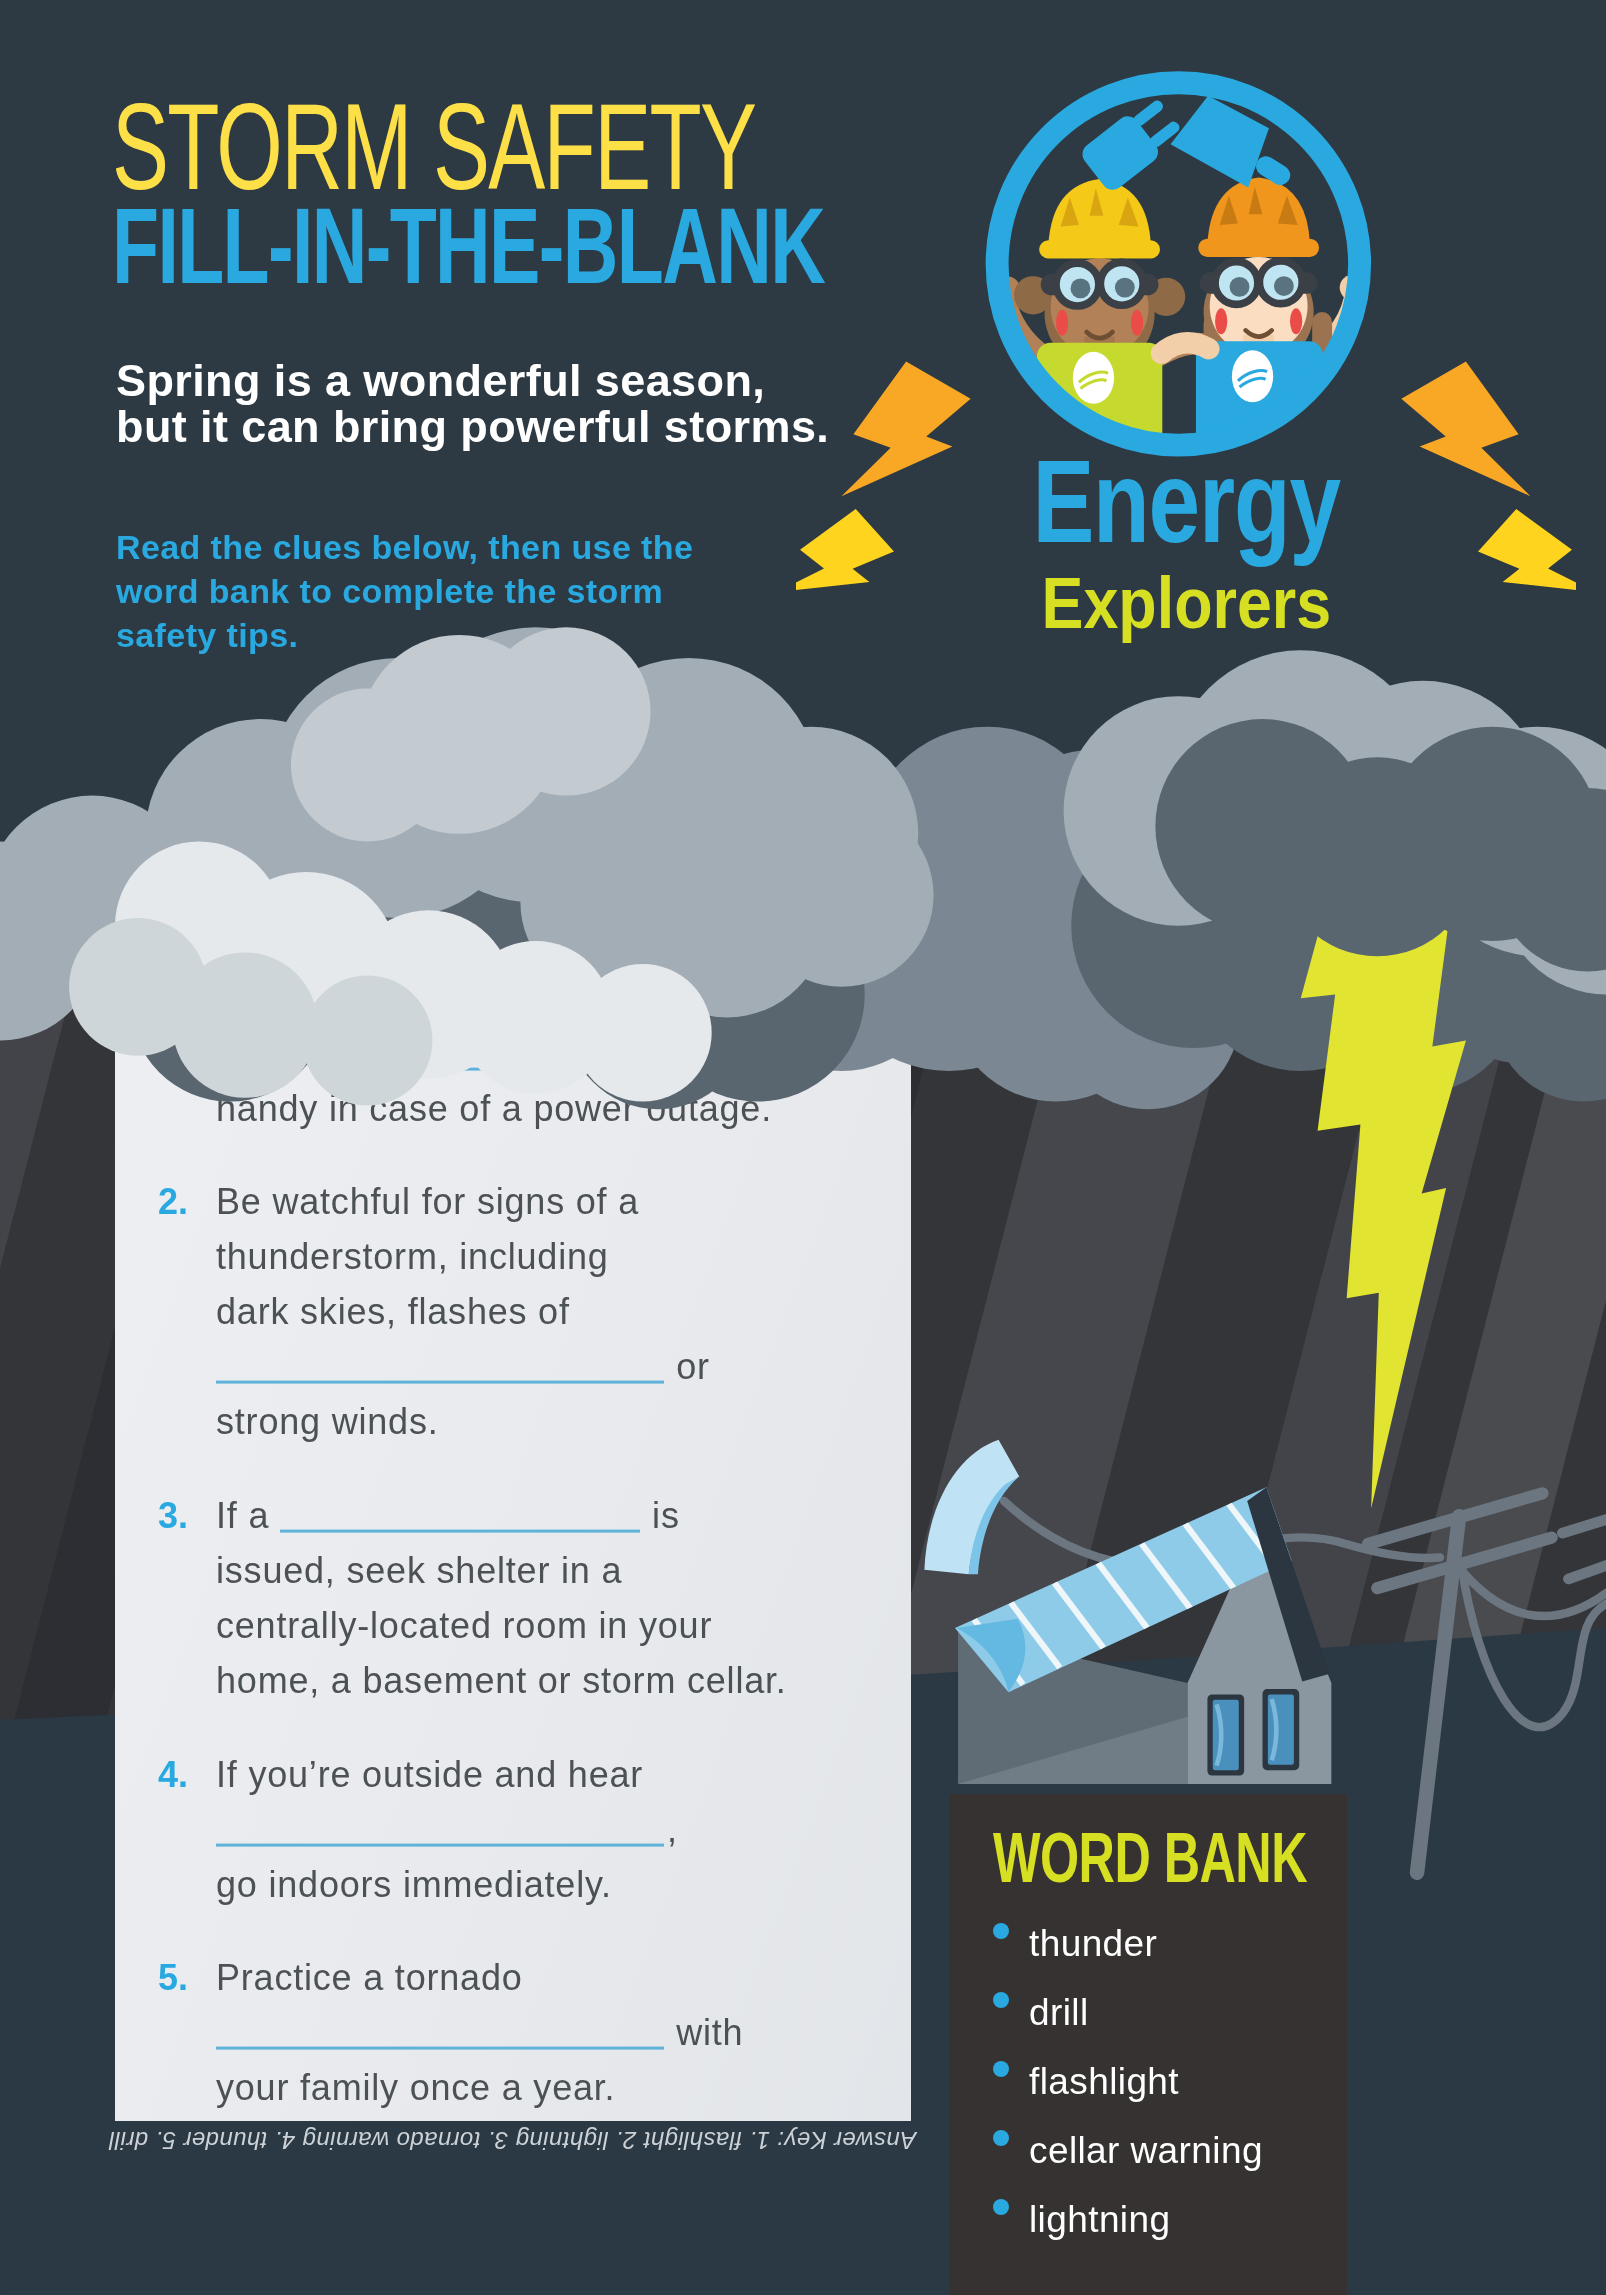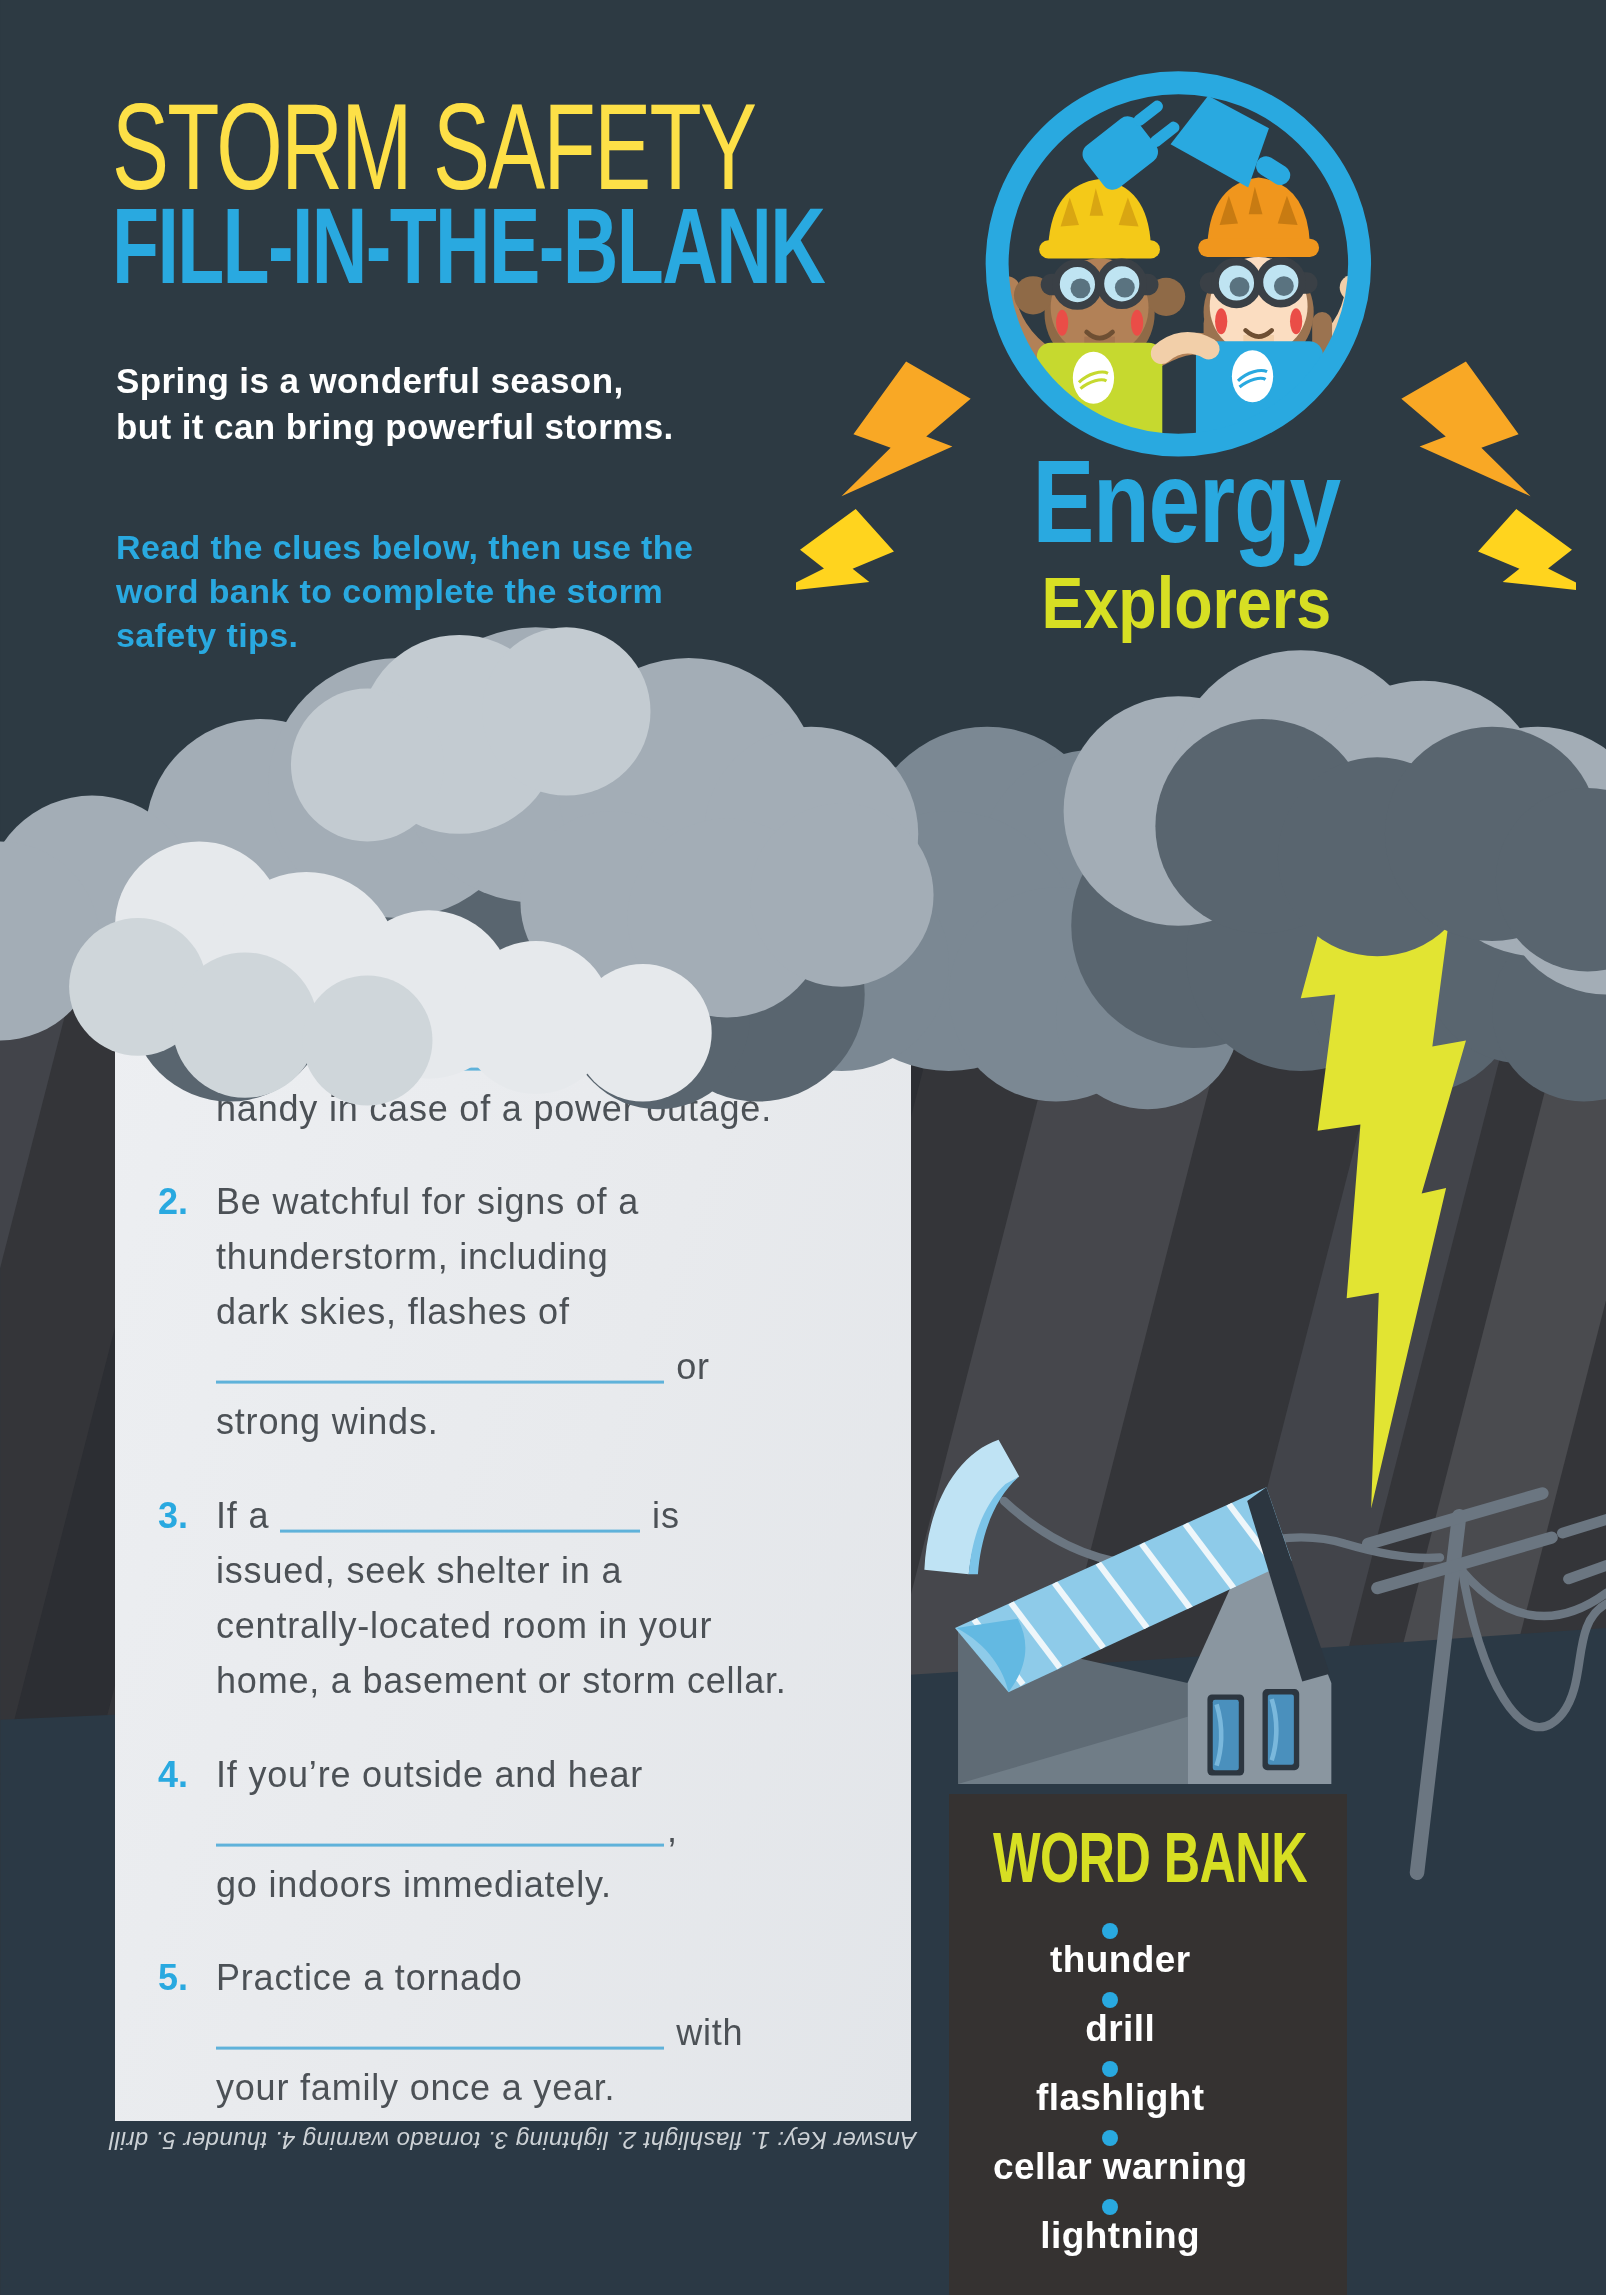--- a/index.html
+++ b/index.html
@@ -14,21 +14,21 @@
   .title1{
     left:112px;top:86px;color:#fde047;font-weight:normal;font-size:122px;line-height:1;
     white-space:nowrap;
   }
   .title1 span,.title2 span{display:inline-block;transform:scaleX(.70);transform-origin:left top;letter-spacing:-2.3px;}
   .title2{
     left:112px;top:193px;color:#29a9e0;font-weight:bold;font-size:107px;line-height:1;white-space:nowrap;
   }
   .title2 span{transform:scaleX(.72);}
   .intro{
-    left:116px;top:358px;color:#ffffff;font-weight:bold;font-size:35px;line-height:46px;letter-spacing:0.4px;
+    left:116px;top:358px;color:#ffffff;font-weight:bold;font-size:45px;line-height:46px;letter-spacing:0.4px;
   }
   .instructions{
     left:116px;top:481px;color:#29a9e0;font-weight:bold;font-size:34px;line-height:44px;letter-spacing:0.4px;margin-top:44px;
   }
 
   
   .logo{left:796px;top:61px;width:780px;height:597px;}
   .logo .wm1,.logo .wm2{position:absolute;width:100%;text-align:center;white-space:nowrap;line-height:1;}
   .logo .wm1{top:383px;color:#29a9e0;font-weight:bold;font-size:116px;}
   .logo .wm1 span{display:inline-block;transform:scaleX(.80);transform-origin:center top;letter-spacing:-1.5px;}
@@ -53,21 +53,21 @@
   .bw3{width:360px;margin-left:10.7px;}
   .tight{margin-right:3.1px;}
 
   
   .wordbank{
     left:949px;top:1794px;width:398px;height:501px;background:#353231;color:#fff;
   }
   .wb-title{position:absolute;left:44px;top:29px;color:#d7df23;font-weight:bold;font-size:70px;line-height:1;white-space:nowrap;}
   .wb-title span{display:inline-block;transform:scaleX(.72);transform-origin:left top;letter-spacing:-0.8px;}
   .wb-list{position:absolute;left:44px;top:129px;list-style:none;margin:0;padding:0;}
-  .wb-list li{height:69px;display:flex;align-items:center;font-weight:bold;font-size:37px;letter-spacing:0.4px;flex-direction:column;}
+  .wb-list li{height:69px;display:flex;font-weight:normal;font-size:37px;letter-spacing:0.4px;}
   .wb-dot{width:16px;height:16px;border-radius:50%;background:#29a9e0;margin-right:20px;flex:0 0 auto;}
 
   
   .answerkey{
     left:107px;top:2126px;width:811px;text-align:center;
     color:#ccd1d5;font-style:italic;font-size:24px;letter-spacing:0.4px;
     transform:rotate(180deg);
   }
 </style>
 </head>

